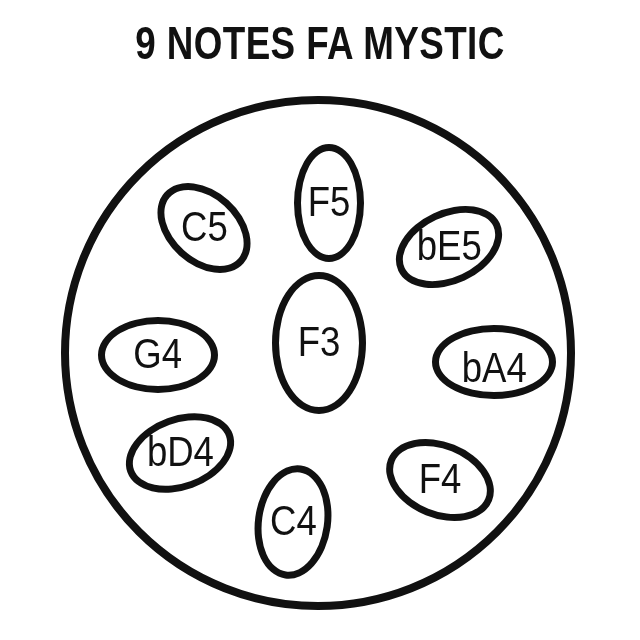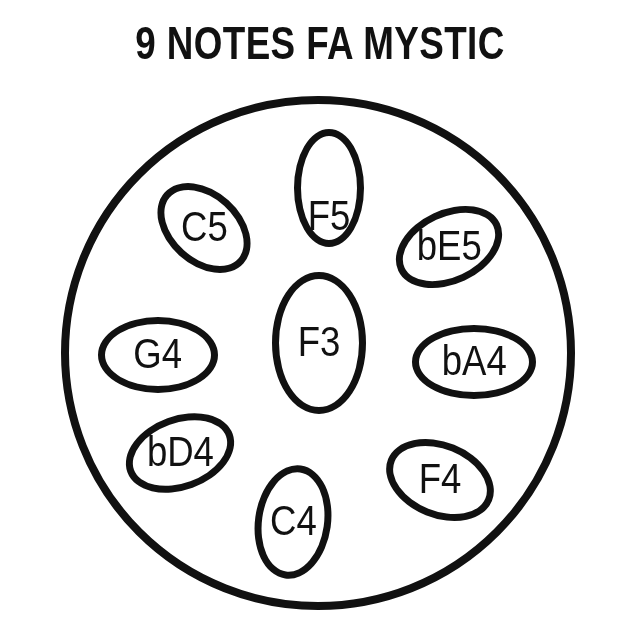--- a/index.html
+++ b/index.html
@@ -59,36 +59,36 @@
 </style>
 </head>
 <body>
 
 <div class="stage">
   <div class="title">9 NOTES FA MYSTIC</div>
 
   <div class="drum-circle" style="left: 61px; top: 96px; width: 514px; height: 514px; border-width: 8px; border-color: rgb(17, 17, 17);"></div>
 
   <div>
-      <div class="note" style="left: 294px; top: 129px; width: 70px; height: 118px; transform: rotate(0deg); border-width: 7px; border-color: rgb(17, 17, 17); align-items: flex-end;">
+      <div class="note" style="left: 294px; top: 144px; width: 70px; height: 118px; transform: rotate(0deg); border-width: 7px; border-color: rgb(17, 17, 17);">
         <span class="note-label" style="transform: rotate(0deg) scaleX(0.85);">F5</span>
       </div>
       <div class="note" style="left: 151px; top: 191px; width: 106px; height: 74px; transform: rotate(42deg); border-width: 7px; border-color: rgb(17, 17, 17);">
         <span class="note-label" style="transform: rotate(-42deg) scaleX(0.85);">C5</span>
       </div>
       <div class="note" style="left: 393px; top: 210px; width: 112px; height: 74px; transform: rotate(-25deg); border-width: 7px; border-color: rgb(17, 17, 17);">
         <span class="note-label" style="transform: rotate(25deg) scaleX(0.85);">bE5</span>
       </div>
       <div class="note" style="left: 98px; top: 317px; width: 120px; height: 76px; transform: rotate(0deg); border-width: 7px; border-color: rgb(17, 17, 17);">
         <span class="note-label" style="transform: rotate(0deg) scaleX(0.85);">G4</span>
       </div>
       <div class="note" style="left: 272px; top: 272px; width: 94px; height: 142px; transform: rotate(0deg); border-width: 7px; border-color: rgb(17, 17, 17);">
         <span class="note-label" style="transform: rotate(0deg) scaleX(0.85);">F3</span>
       </div>
-      <div class="note" style="left: 412px; top: 325px; width: 124px; height: 74px; transform: rotate(0deg); border-width: 7px; border-color: rgb(17, 17, 17);">
+      <div class="note" style="left: 432px; top: 325px; width: 124px; height: 74px; transform: rotate(0deg); border-width: 7px; border-color: rgb(17, 17, 17); align-items: flex-end;">
         <span class="note-label" style="transform: rotate(0deg) scaleX(0.85);">bA4</span>
       </div>
       <div class="note" style="left: 124px; top: 416px; width: 112px; height: 74px; transform: rotate(-20deg); border-width: 7px; border-color: rgb(17, 17, 17);">
         <span class="note-label" style="transform: rotate(20deg) scaleX(0.85);">bD4</span>
       </div>
       <div class="note" style="left: 255px; top: 465px; width: 76px; height: 114px; transform: rotate(8deg); border-width: 7px; border-color: rgb(17, 17, 17);">
         <span class="note-label" style="transform: rotate(-8deg) scaleX(0.85);">C4</span>
       </div>
       <div class="note" style="left: 384px; top: 442px; width: 112px; height: 76px; transform: rotate(22deg); border-width: 7px; border-color: rgb(17, 17, 17);">
         <span class="note-label" style="transform: rotate(-22deg) scaleX(0.85);">F4</span>

